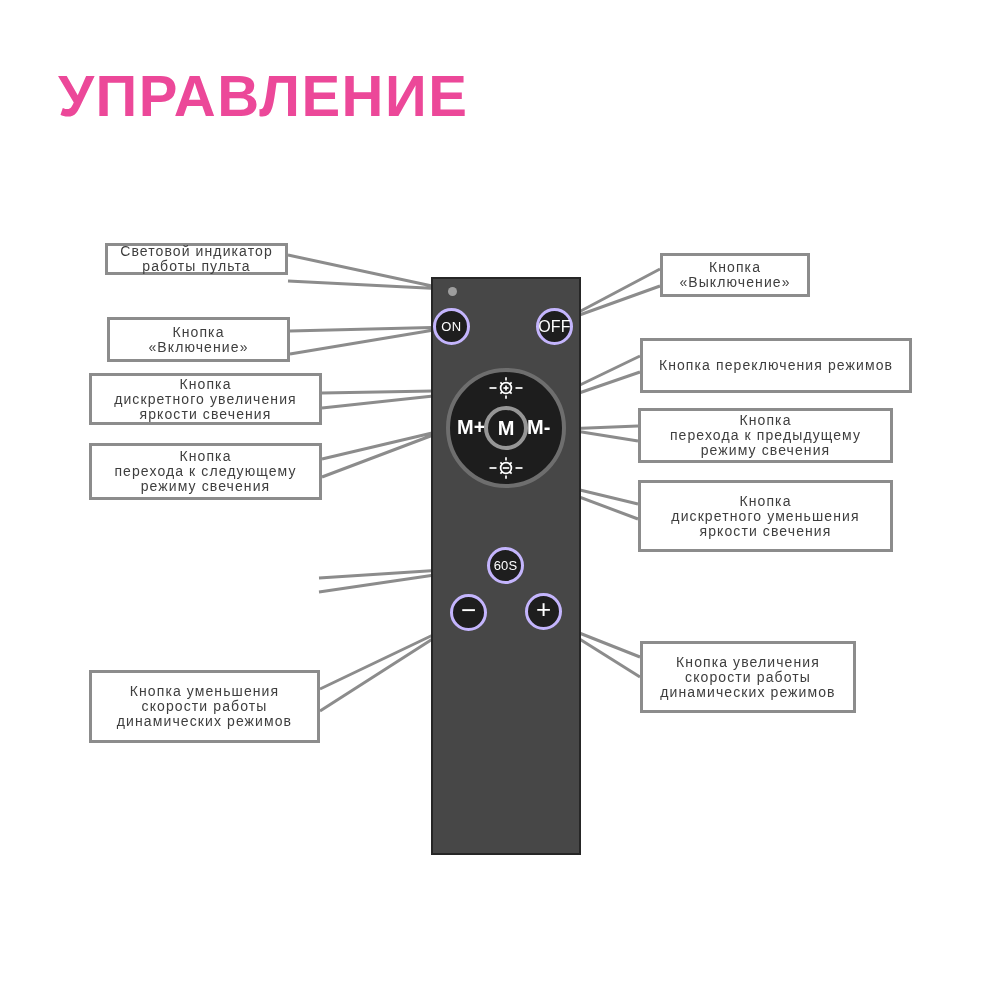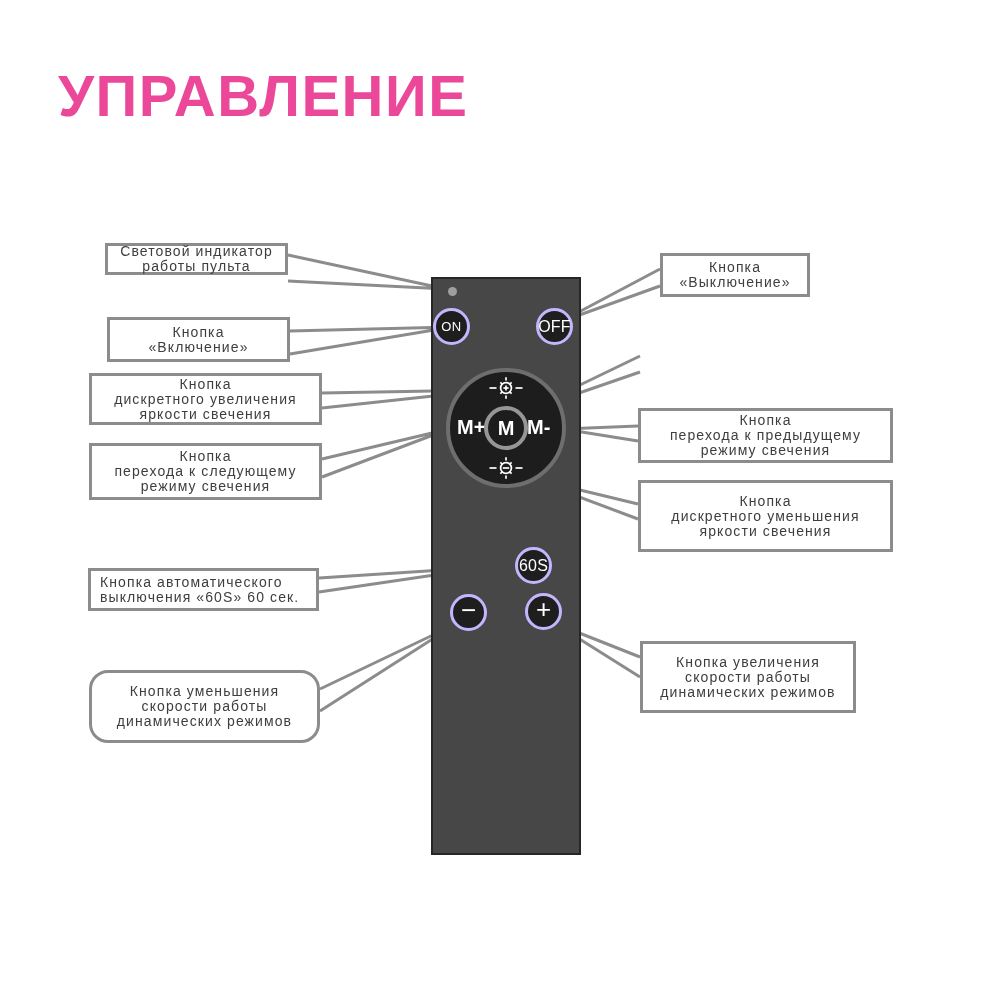--- a/index.html
+++ b/index.html
@@ -24,21 +24,21 @@
     background:#9e9e9e;
   }
   .btn-round{
     position:absolute;width:31px;height:31px;border-radius:50%;
     background:#1e1e1e;border:3px solid #c4b5fd;box-sizing:content-box;
     display:flex;align-items:center;justify-content:center;
     color:#ffffff;font-weight:400;
   }
   .btn-on  {left:433px;top:308px;font-size:13px;letter-spacing:.5px;}
   .btn-off {left:507px;top:308px;font-size:16px;letter-spacing:.2px;margin-left:29px;}
-  .btn-60s {left:515px;top:547px;font-size:16px;letter-spacing:.2px;}
+  .btn-60s {left:487px;top:547px;font-size:13px;letter-spacing:.2px;}
   .btn-minus{left:450px;top:594px;font-size:26px;}
   .btn-plus {left:525px;top:593px;font-size:26px;}
   .btn-minus span,.btn-plus span{position:relative;top:-2px;}
   
   .cluster{
     position:absolute;left:446px;top:368px;width:112px;height:112px;border-radius:50%;
     background:#1d1d1d;border:4px solid #6e6e6e;
   }
   .cluster .inner-circle{
     position:absolute;left:34px;top:34px;width:36px;height:36px;border-radius:50%;
@@ -60,21 +60,21 @@
     display:flex;align-items:center;justify-content:center;text-align:center;
     font-size:14px;line-height:15px;letter-spacing:1.1px;color:#3e3e3e;
     white-space:pre-line;
   }
   .callout.left-align{justify-content:flex-start;text-align:left;padding-left:9px;}
   .c-l1{left:105px;top:243px;width:183px;height:32px;}
   .c-l2{left:107px;top:317px;width:183px;height:45px;}
   .c-l3{left:89px; top:373px;width:233px;height:52px;}
   .c-l4{left:89px; top:443px;width:233px;height:57px;}
   .c-l5{left:88px; top:568px;width:231px;height:43px;}
-  .c-l6{left:89px; top:670px;width:231px;height:73px;border-radius:19px;}
+  .c-l6{left:89px; top:670px;width:231px;height:73px;}
   .c-r1{left:660px;top:253px;width:150px;height:44px;}
   .c-r2{left:640px;top:338px;width:272px;height:55px;}
   .c-r3{left:638px;top:408px;width:255px;height:55px;}
   .c-r4{left:638px;top:480px;width:255px;height:72px;}
   .c-r5{left:640px;top:641px;width:216px;height:72px;}
 </style>
 </head>
 <body>
 
 <div id="stage">
@@ -156,27 +156,26 @@
   <div class="callout c-l1">Световой индикатор
 работы пульта</div>
   <div class="callout c-l2">Кнопка
 «Включение»</div>
   <div class="callout c-l3">Кнопка
 дискретного увеличения
 яркости свечения</div>
   <div class="callout c-l4">Кнопка
 перехода к следующему
 режиму свечения</div>
-  <div class="callout c-l5 left-align">Кнопка автоматического
-выключения «60S» 60 сек.</div>
   <div class="callout c-l6">Кнопка уменьшения
 скорости работы
 динамических режимов</div>
   <div class="callout c-r1">Кнопка
 «Выключение»</div>
+  <div class="callout c-r2">Кнопка переключения режимов</div>
   <div class="callout c-r3">Кнопка
 перехода к предыдущему
 режиму свечения</div>
   <div class="callout c-r4">Кнопка
 дискретного уменьшения
 яркости свечения</div>
   <div class="callout c-r5">Кнопка увеличения
 скорости работы
 динамических режимов</div>
 

